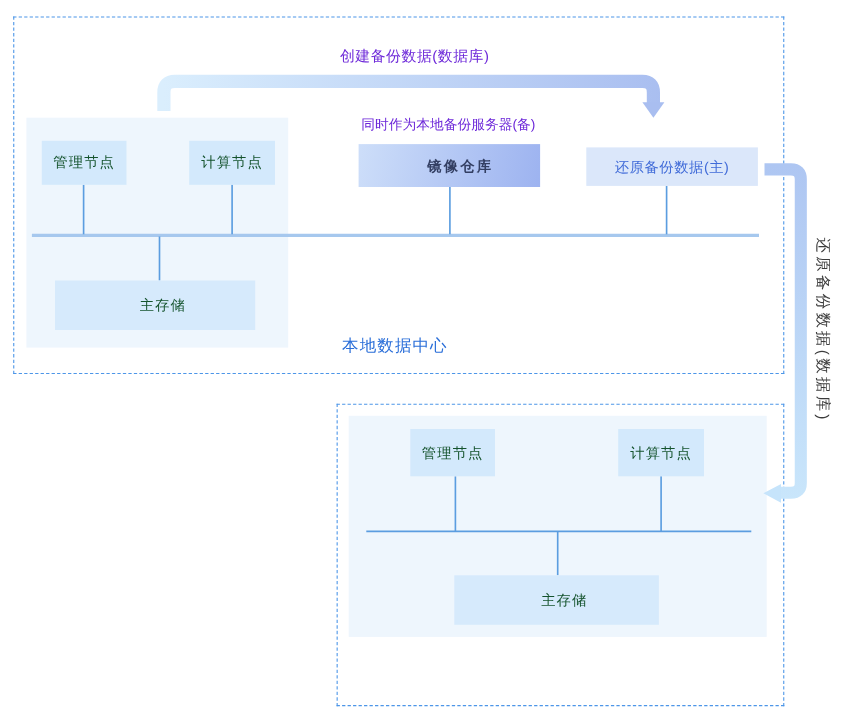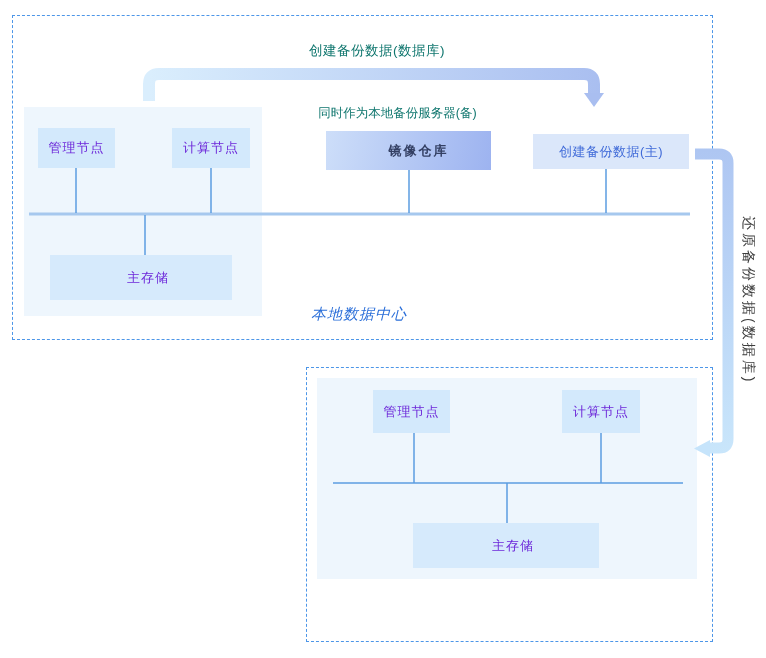--- a/index.html
+++ b/index.html
@@ -20,21 +20,21 @@
   .panel {
     position: absolute;
     background: #eef6fd;
   }
   .node {
     position: absolute;
     display: flex;
     align-items: center;
     justify-content: center;
     background: #d3e9fc;
-    color: #6d28d9;
+    color: #14532d;
     font-size: 13px;
     letter-spacing: 1px;
     white-space: nowrap;
   }
   .node.repo {
     background: linear-gradient(100deg, #cddef9 0%, #9db3f0 100%);
     color: #333f63;
     font-weight: bold;
     letter-spacing: 2px;
   }
@@ -42,31 +42,30 @@
     background: #dbe7fa;
     color: #3f6ad8;
     letter-spacing: 0.5px;
   }
   .node.storage {
     background: #d6eafc;
     padding-left: 14px;
   }
   .flow-text {
     position: absolute;
-    color: #0f766e;
+    color: #6d28d9;
     white-space: nowrap;
     text-align: center;
   }
   .dc-label {
     position: absolute;
     color: #2b6fd9;
     font-size: 15px;
     letter-spacing: 1px;
     white-space: nowrap;
-    font-style: italic;
   }
   .vertical-text {
     position: absolute;
     color: #3c3c3c;
     font-size: 14px;
     letter-spacing: 3px;
     white-space: nowrap;
     transform: rotate(90deg);
     transform-origin: left top;
   }
@@ -116,27 +115,27 @@
     <line x1="145" y1="215" x2="145" y2="255" stroke="#5b9de0" stroke-width="1.5"></line>
 
     <line x1="333" y1="483" x2="683" y2="483" stroke="#5b9de0" stroke-width="1.5"></line>
 
     <line x1="414" y1="433" x2="414" y2="483" stroke="#5b9de0" stroke-width="1.5"></line>
     <line x1="601" y1="433" x2="601" y2="483" stroke="#5b9de0" stroke-width="1.5"></line>
     <line x1="507" y1="483" x2="507" y2="523" stroke="#5b9de0" stroke-width="1.5"></line>
   </svg>
 
   <div class="flow-text" style="left:257px; top:42px; width:240px; font-size:13.5px; letter-spacing:0.5px;">创建备份数据(数据库)</div>
-  <div class="flow-text" style="left:300px; top:105px; width:195px; font-size:12.5px;">同时作为本地备份服务器(备)</div>
+  <div class="flow-text" style="left:310px; top:105px; width:195px; font-size:12.5px;">同时作为本地备份服务器(备)</div>
   <div class="vertical-text" style="left:757px; top:216px;">还原备份数据(数据库)</div>
 
   <div class="node" style="left:38px; top:128px; width:77px; height:40px;">管理节点</div>
   <div class="node" style="left:172px; top:128px; width:78px; height:40px;">计算节点</div>
   <div class="node repo" style="left:326px; top:131px; width:165px; height:39px;padding-left:20px;">镜像仓库</div>
-  <div class="node backup-primary" style="left:533px; top:134px; width:156px; height:35px;">创建备份数据(主)</div>
+  <div class="node backup-primary" style="left:533px; top:134px; width:156px; height:35px;">还原备份数据(主)</div>
   <div class="node storage" style="left:50px; top:255px; width:182px; height:45px;">主存储</div>
   <div class="dc-label" style="left:311px; top:305px;">本地数据中心</div>
 
   <div class="node" style="left:373px; top:390px; width:77px; height:43px;">管理节点</div>
   <div class="node" style="left:562px; top:390px; width:78px; height:43px;">计算节点</div>
   <div class="node storage" style="left:413px; top:523px; width:186px; height:45px;">主存储</div>
 
 </div>
 
 </body></html>

